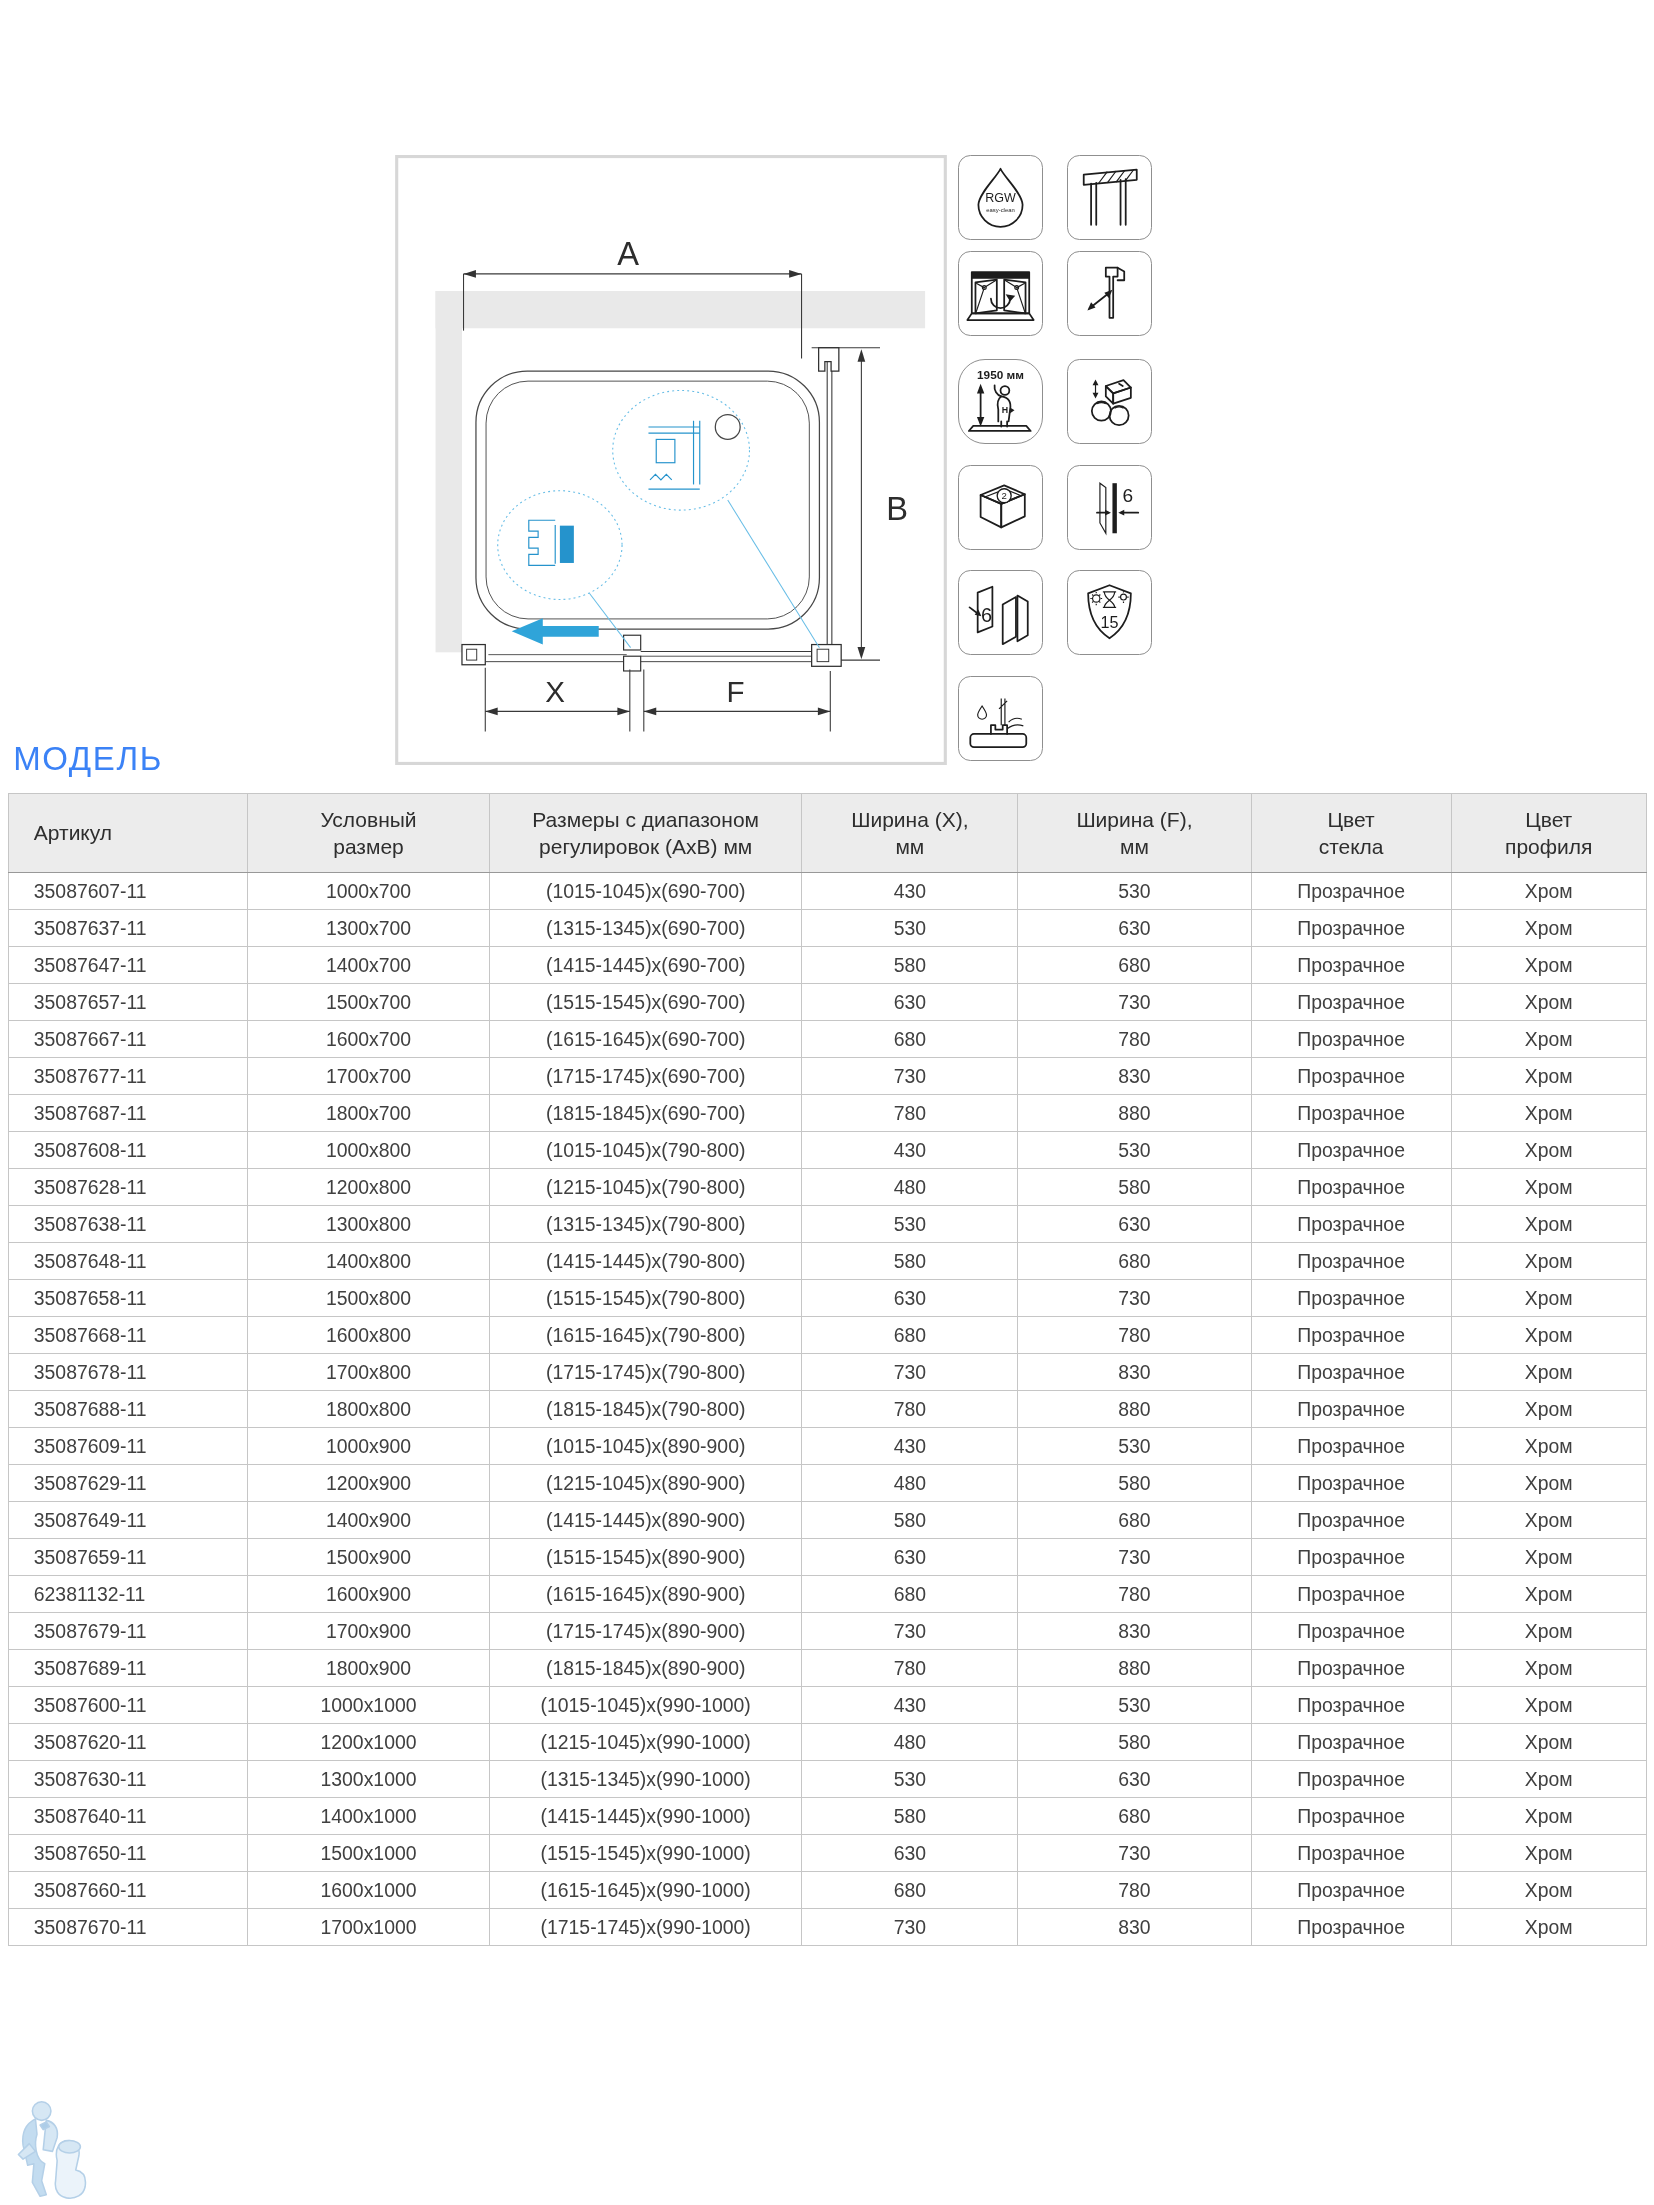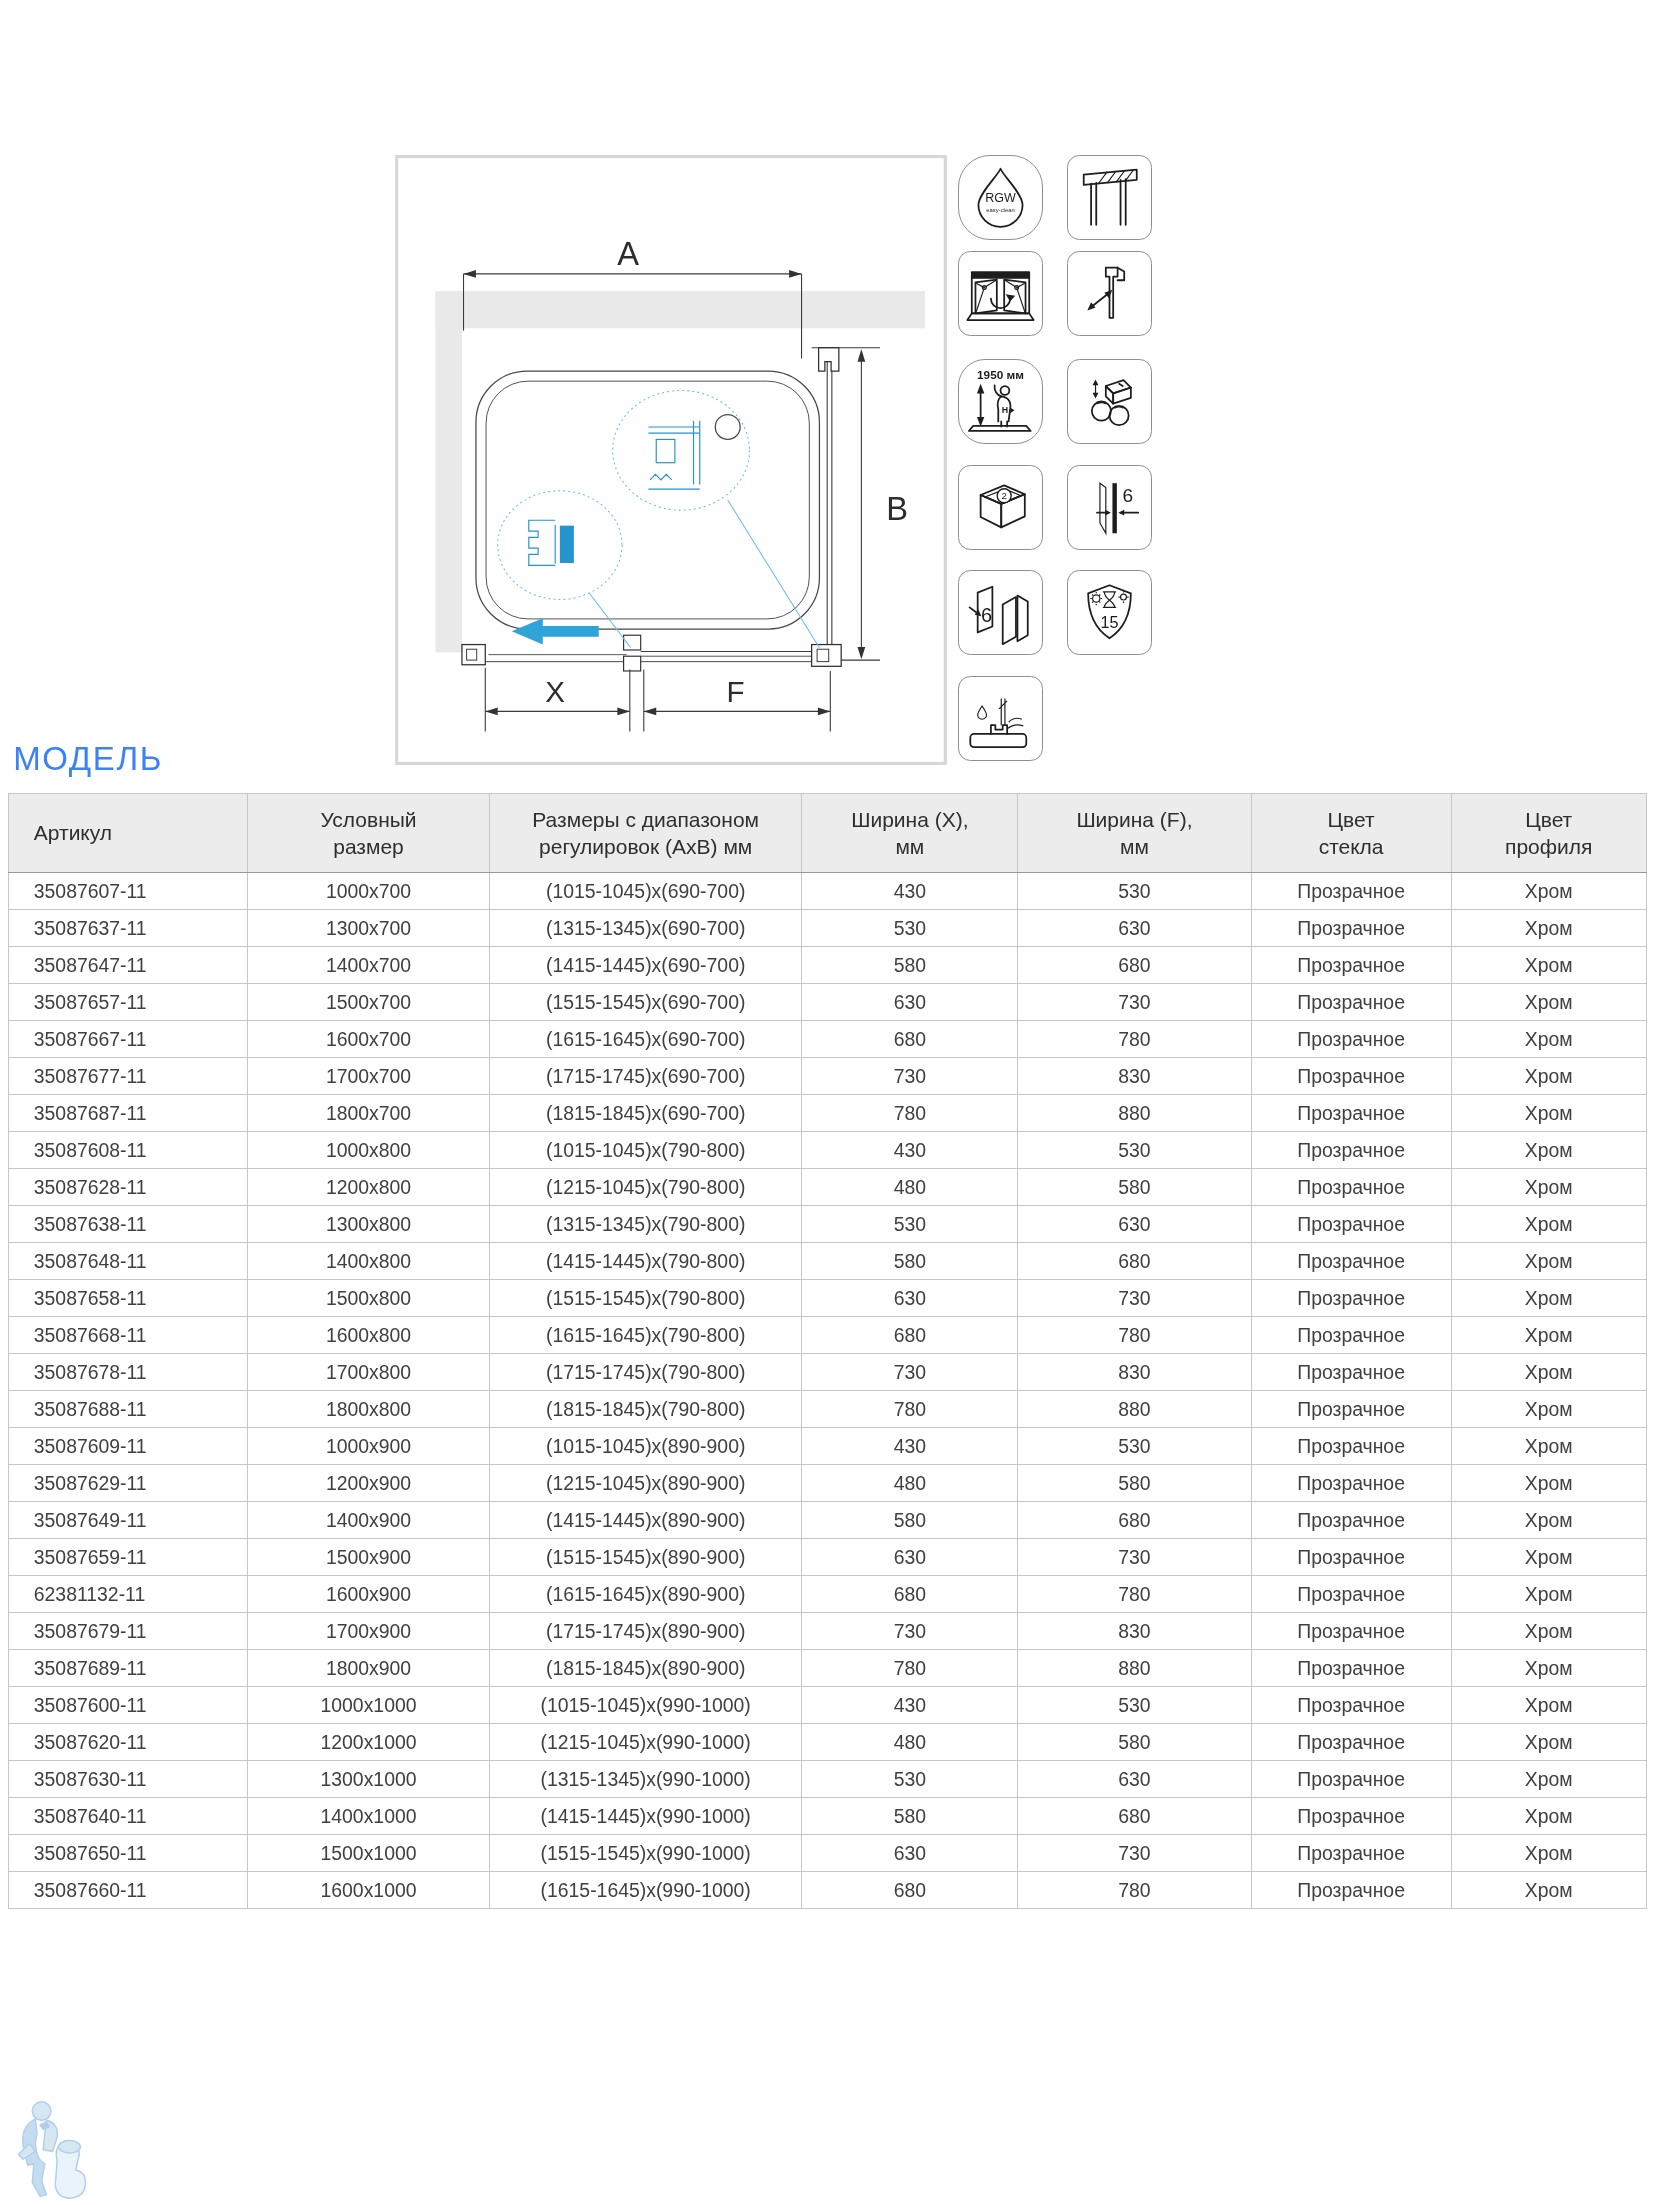--- a/index.html
+++ b/index.html
@@ -120,21 +120,21 @@
         <line x1="320" y1="662" x2="320" y2="742"></line>
         <line x1="560" y1="664" x2="560" y2="742"></line>
         <line x1="320" y1="716" x2="560" y2="716"></line>
       </g>
       <polygon points="320,716 336,711 336,721" fill="#333"></polygon>
       <polygon points="560,716 544,711 544,721" fill="#333"></polygon>
       <text x="438" y="704" font-size="38" fill="#2d2d2d" text-anchor="middle">F</text>
     </svg>
   </div>
 
-  <div class="icon-tile" style="left:958px;top:155px;border-radius:32px;">
+  <div class="icon-tile" style="left:958px;top:155px;">
     <svg viewBox="0 0 110 110">
       <path class="ic-stroke" d="M55,16 C51,26 25,50 25,65 a30,30 0 0 0 60,0 C85,50 59,26 55,16 Z"></path>
       <text class="ic-text" x="55" y="61" font-size="17">RGW</text>
       <text class="ic-text" x="55" y="75" font-size="8">easy-clean</text>
     </svg>
   </div>
 
   <div class="icon-tile" style="left:1067px;top:155px;">
     <svg viewBox="0 0 110 110">
       <path class="ic-stroke" d="M30,36 V92 M37,35 V92 M70,31 V92 M77,30 V92"></path>
@@ -576,20 +576,29 @@
         <tr>
           <td class="c0">35087660-11</td>
           <td>1600x1000</td>
           <td>(1615-1645)x(990-1000)</td>
           <td>680</td>
           <td>780</td>
           <td>Прозрачное</td>
           <td>Хром</td>
         </tr>
 
+        <tr>
+          <td class="c0">35087670-11</td>
+          <td>1700x1000</td>
+          <td>(1715-1745)x(990-1000)</td>
+          <td>730</td>
+          <td>830</td>
+          <td>Прозрачное</td>
+          <td>Хром</td>
+        </tr>
 
       </tbody>
   </table>
 
   <svg class="plumber" viewBox="0 0 120 150">
     <g stroke="#a8c8e4" stroke-width="2" fill="#dcebf7" stroke-linejoin="round">
       <circle cx="46" cy="28" r="12" fill="#cfe3f3"></circle>
       <path d="M38,38 C26,44 20,56 22,72 L28,98 L36,96 L34,120 L44,138 L52,136 L46,118 L50,96 C38,90 36,70 40,58 Z" fill="#b9d7ee"></path>
       <path d="M52,40 C62,42 68,50 66,62 L60,80 L48,78 L50,58 Z" fill="#cfe3f3"></path>
       <path d="M30,70 L16,84 L22,90 L38,80 Z" fill="#cfe3f3"></path>

